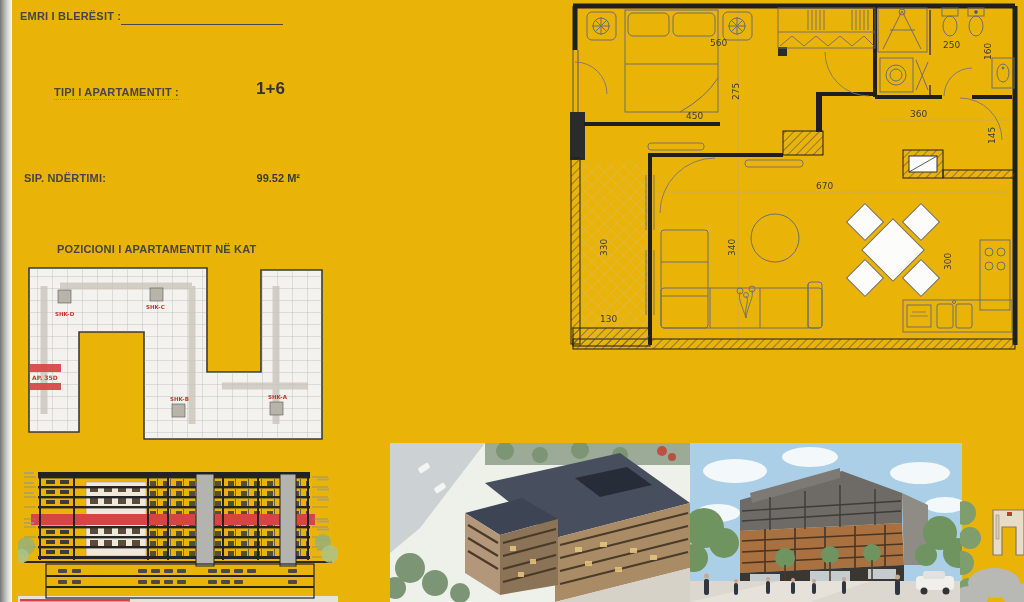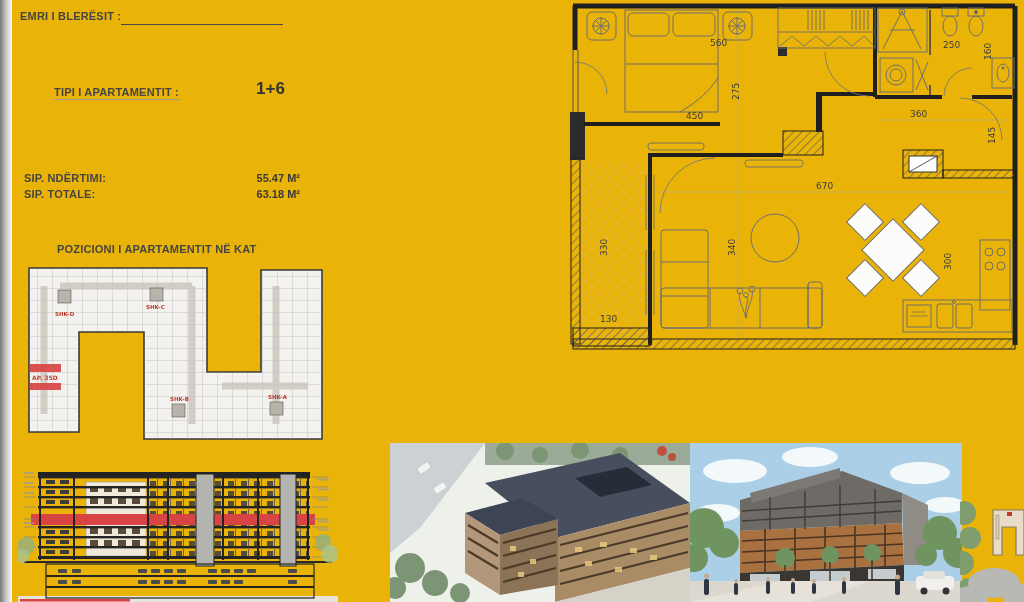--- a/index.html
+++ b/index.html
@@ -32,25 +32,21 @@
 
   <div class="abs lbl" style="left:20px;top:10px;">EMRI I BLERËSIT :</div>
   <div class="abs" id="buyer-line"></div>
 
   <div class="abs lbl" id="type-label">TIPI I APARTAMENTIT :</div>
   <div class="abs" id="type-value">1+6</div>
 
   <div class="abs" id="areas">
     <div class="arow">
       <span class="lbl">SIP. NDËRTIMI:</span>
-      <span class="v">55.47 M²</span>
-    </div>
-    <div class="arow">
-      <span class="lbl">SIP. TOTALE:</span>
-      <span class="v">63.18 M²</span>
+      <span class="v">99.52 M²</span>
     </div>
   </div>
 
   <div class="abs lbl" id="pos-title">POZICIONI I APARTAMENTIT NË KAT</div>
 
   <svg class="abs" style="left:22px;top:264px;" width="306" height="182" viewBox="0 0 306 182">
     <defs>
       <pattern id="rooms" width="15" height="12" patternUnits="userSpaceOnUse">
         <path d="M0 0H15M0 0V12" stroke="#8f8f8f" stroke-width="0.6"></path>
       </pattern>

